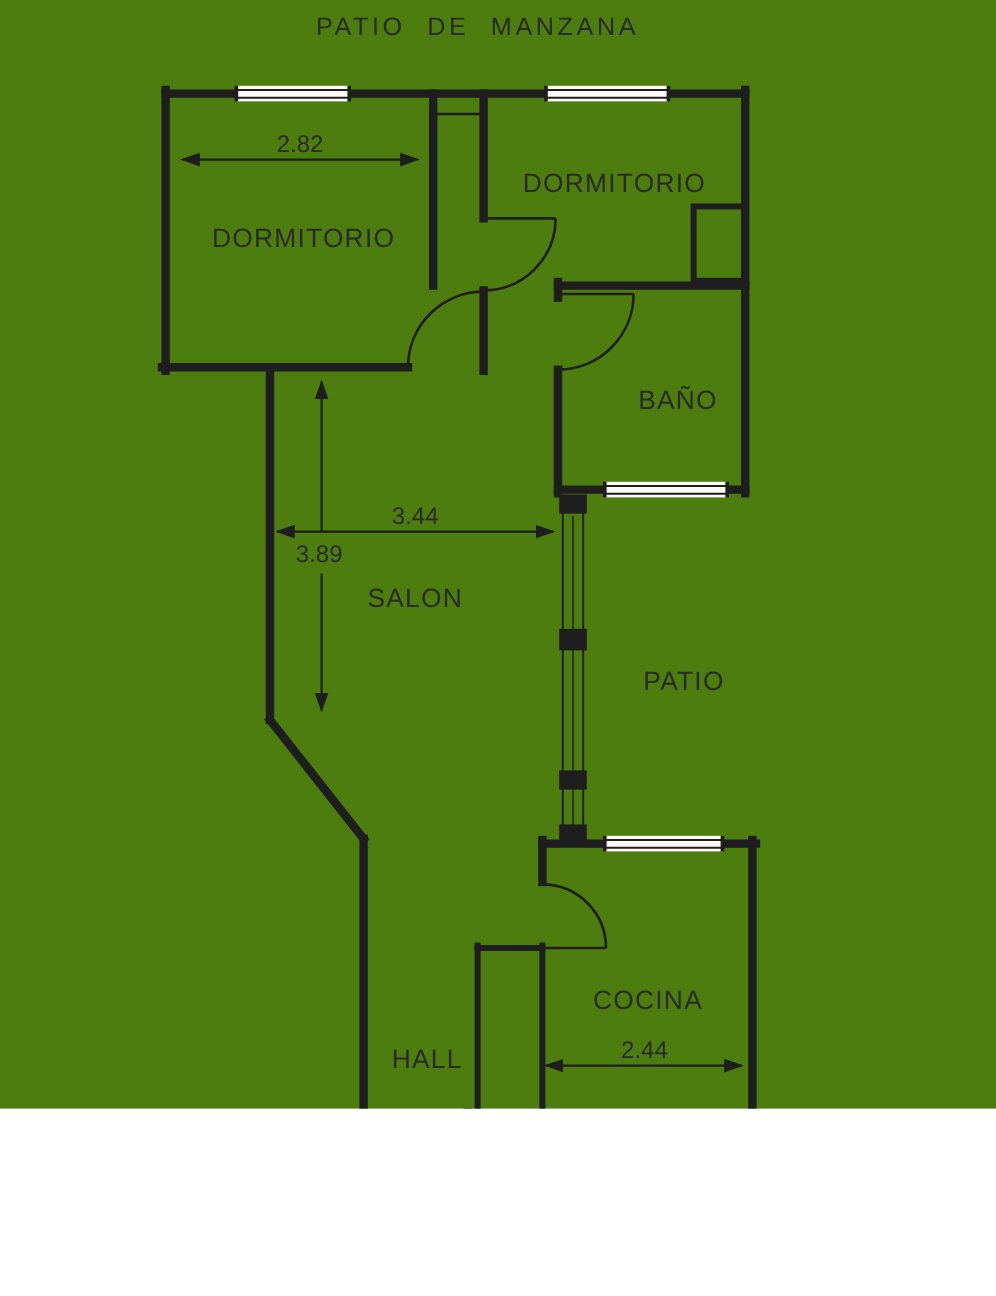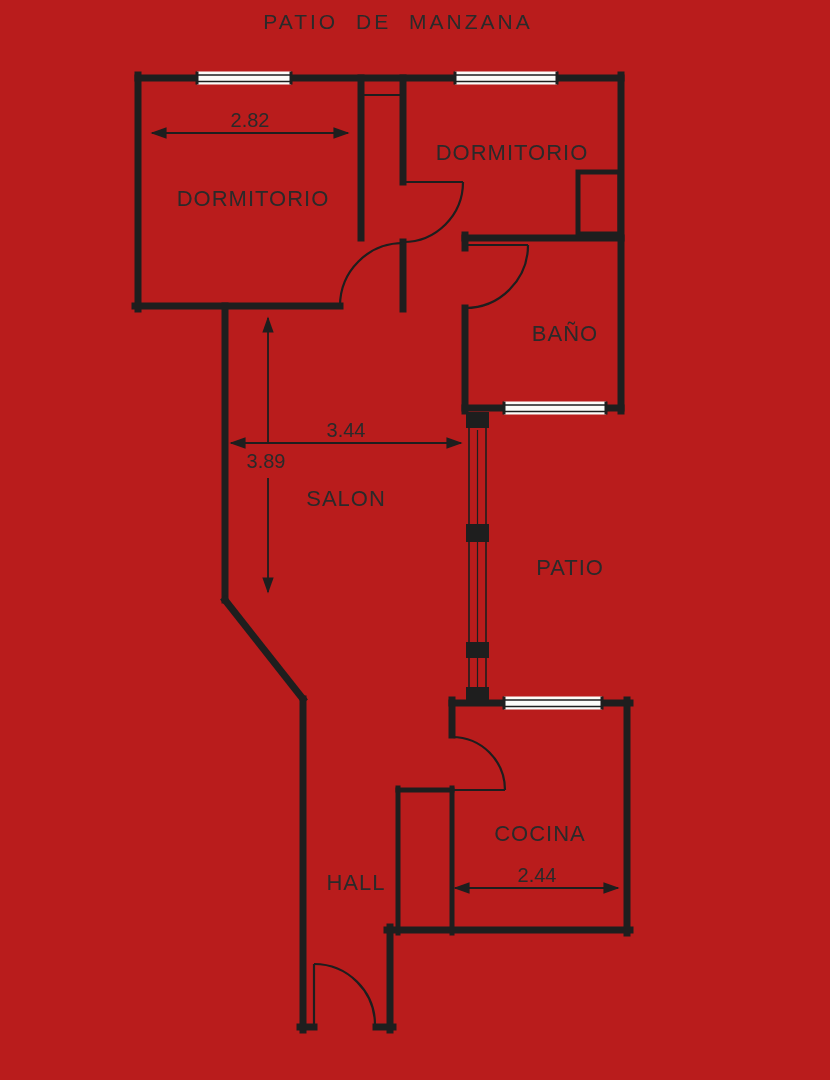--- a/index.html
+++ b/index.html
@@ -3,22 +3,22 @@
 <meta charset="utf-8">
 <style>
   html, body {
     margin: 0;
     padding: 0;
     background: #ffffff;
   }
   .stage {
     position: relative;
     width: 830px;
-    height: 1080px;
-    background: #b91c1c;
+    height: 924px;
+    background: #4d7c0f;
     overflow: hidden;
     font-family: "Liberation Sans", "DejaVu Sans", sans-serif;
   }
   svg { display: block; }
 
   .wall {
     stroke: #1e1e1e;
     stroke-width: 7;
     fill: none;
     stroke-linecap: square;

